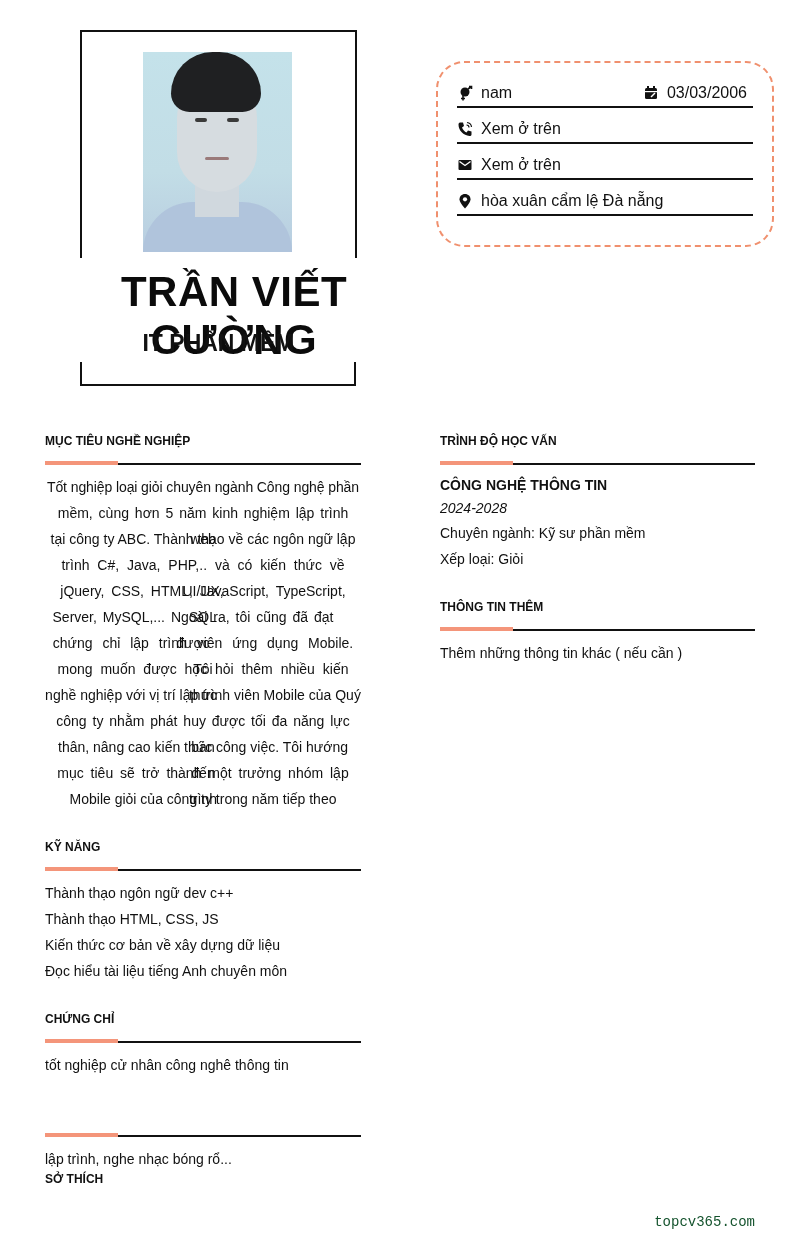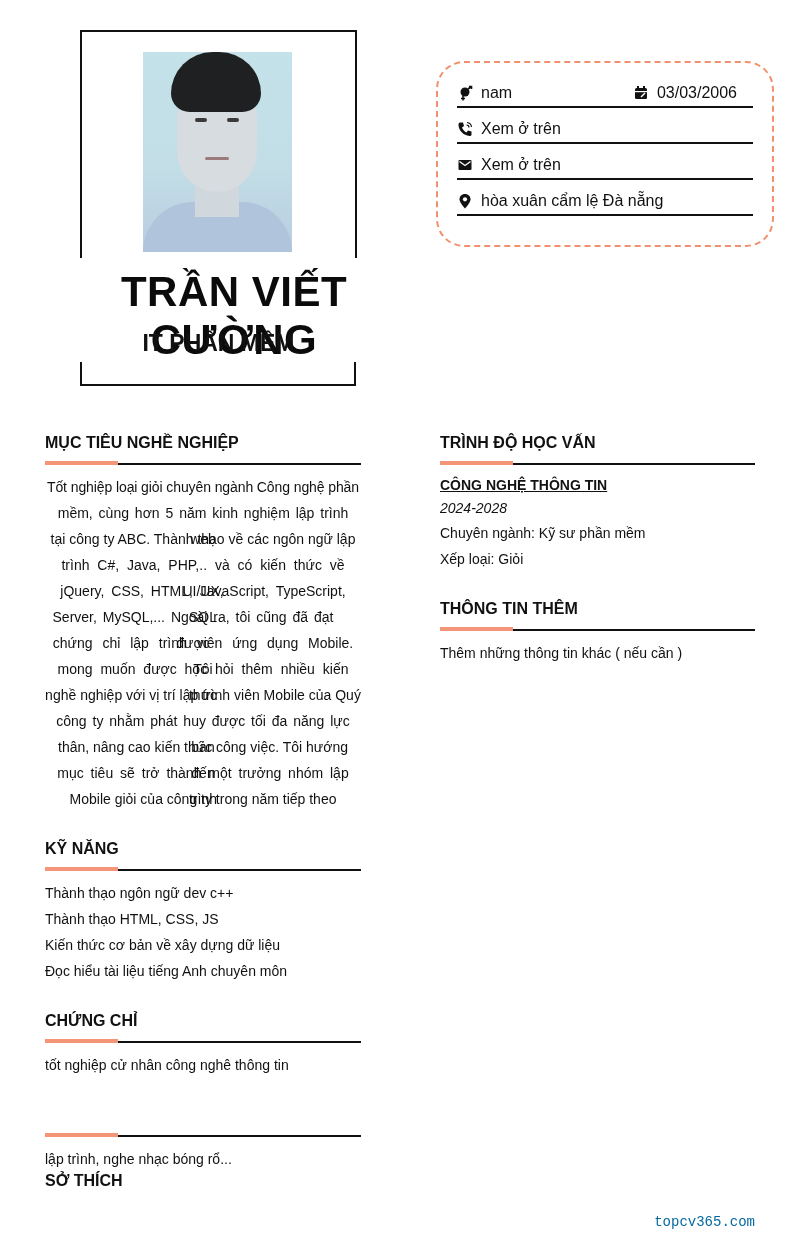--- a/index.html
+++ b/index.html
@@ -22,29 +22,29 @@
   .job-title { position: absolute; left: 80px; top: 330px; width: 277px; text-align: center; font-size: 23px; font-weight: bold; color: #111; }
 
   
   .contact-box { position: absolute; left: 436px; top: 61px; width: 338px; height: 186px; border: 2px dashed #f0906e; border-radius: 28px; }
   .contact-row { position: absolute; left: 457px; width: 296px; height: 28px; border-bottom: 2px solid #111; display: flex; align-items: center; font-size: 16px; color: #111; }
   .contact-row .icon { width: 16px; height: 16px; margin-right: 8px; display: inline-flex; align-items: center; justify-content: center; }
   .contact-row .icon svg { width: 16px; height: 16px; }
   .contact-row .spacer { flex: 1; }
 
   
-  .section-title { position: absolute; font-size: 16px; font-weight: bold; color: #111; }
+  .section-title { position: absolute; font-size: 12px; font-weight: bold; color: #111; }
   .section-rule { position: absolute; height: 2px; background: #111; }
   .section-accent { position: absolute; height: 4px; width: 73px; background: #f4957a; }
   .body-text { position: absolute; font-size: 14px; color: #111; line-height: 26px; text-align: center; }
   .item { position: absolute; font-size: 14px; color: #111; }
-  .edu-name { font-weight: bold; text-decoration: underline; }
+  .edu-name { font-weight: bold; }
   .edu-time { font-style: italic; }
 
-  .footer-brand { position: absolute; right: 45px; top: 1214px; font-family: "Liberation Mono", "DejaVu Sans Mono", monospace; font-size: 14px; color: #0369a1; }
+  .footer-brand { position: absolute; right: 45px; top: 1214px; font-family: "Liberation Mono", "DejaVu Sans Mono", monospace; font-size: 14px; color: #14532d; }
 </style>
 </head>
 <body>
 
 <div class="frame-top"></div>
 <div class="photo">
   <div class="bg"></div>
   <div class="shirt"></div>
   <div class="neck"></div>
   <div class="face"></div>
@@ -71,21 +71,21 @@
   <span class="spacer"></span>
   <span class="icon">
     <svg viewBox="0 0 16 16">
         <rect x="2" y="3" width="12" height="11" rx="1.5" fill="#111"></rect>
         <rect x="4" y="1" width="2" height="3" fill="#111"></rect>
         <rect x="10" y="1" width="2" height="3" fill="#111"></rect>
         <rect x="2" y="6" width="12" height="1.2" fill="#fff"></rect>
         <path d="M8 12 L12 8" stroke="#fff" stroke-width="1.4"></path>
       </svg>
   </span>
-  <span style="margin-right:16px">03/03/2006</span>
+  <span style="margin-right:6px">03/03/2006</span>
 </div>
 
 <div class="contact-row" style="top:116px">
   <span class="icon">
     <svg viewBox="0 0 16 16">
         <path d="M3 1.5 L6 1.5 L7 5 L5 6.5 C6 9 7.5 10.5 9.5 11.5 L11 9.5 L14.5 10.5 L14.5 13.5 C14.5 14.5 13.5 15 12.5 15 C6.5 14.5 1.5 9.5 1.5 3.5 C1.5 2.5 2 1.5 3 1.5 Z" fill="#111"></path>
         <path d="M10 1.5 A5 5 0 0 1 14.5 6" stroke="#111" stroke-width="1.2" fill="none"></path>
         <path d="M9.5 4 A2.5 2.5 0 0 1 12 6.5" stroke="#111" stroke-width="1.2" fill="none"></path>
       </svg>
   </span>

